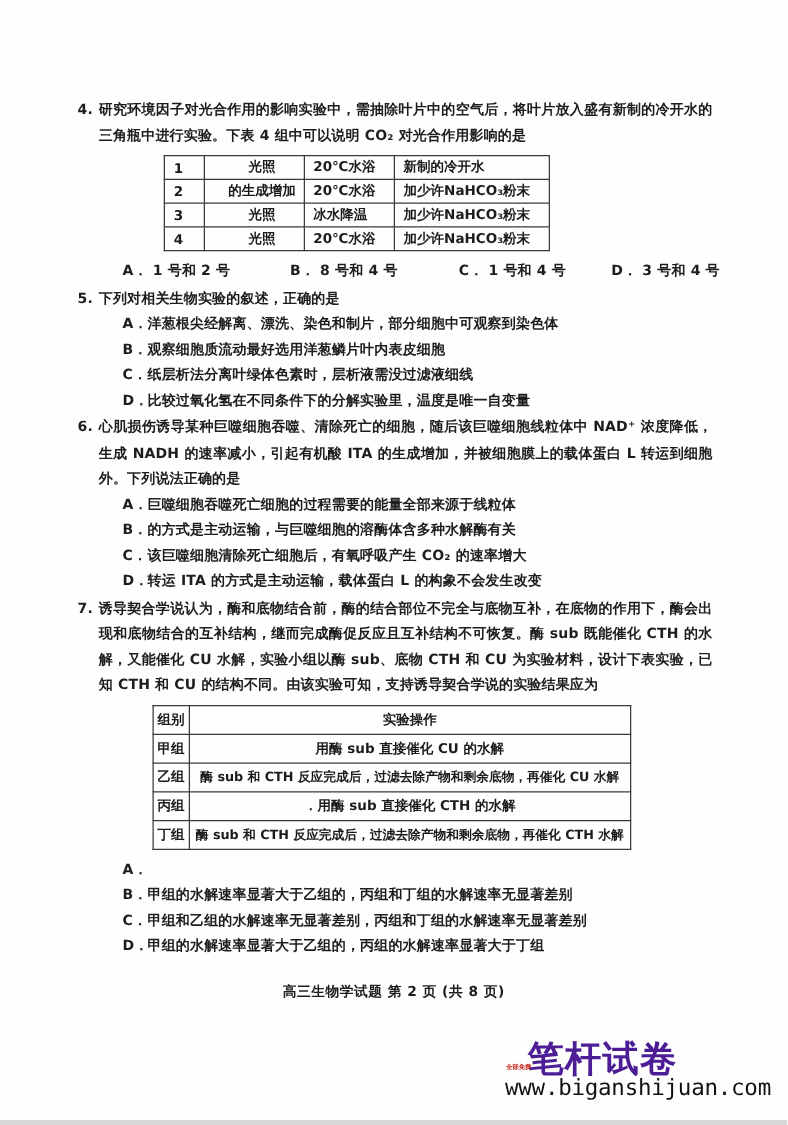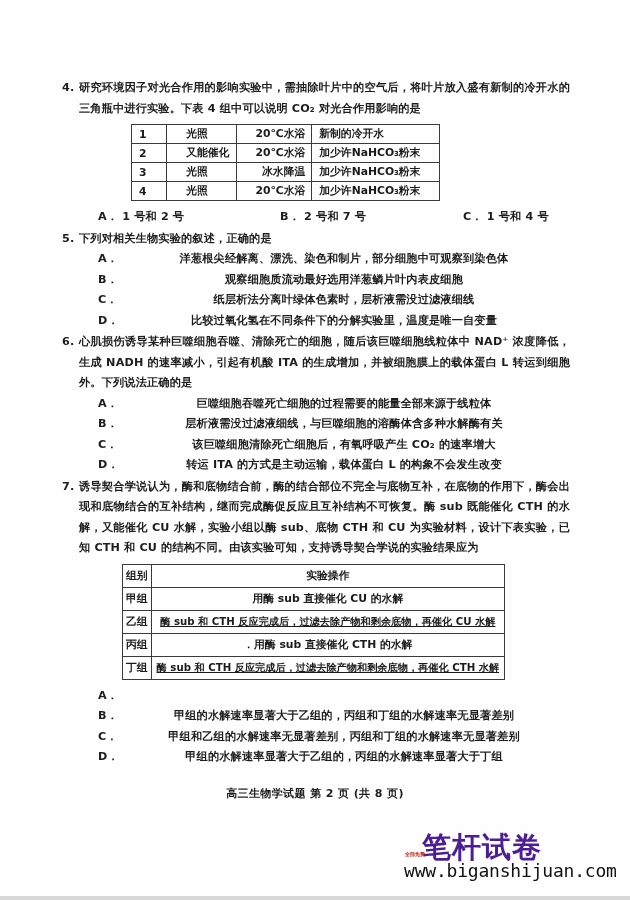--- a/index.html
+++ b/index.html
@@ -43,32 +43,31 @@
   .opt {
     display: flex;
     font-size: 11.2px;
     line-height: 20.5px;
     color: #1d1d1d;
     font-weight: 600;
     padding-left: 36px;
     letter-spacing: 0.15px;
   }
   .opt-lbl { flex: 0 0 auto; width: 20px; }
-  .opt-txt { flex: 1 1 auto; text-align: center; }
+  .opt-txt { flex: 1 1 auto; }
 
   
   .opts-inline {
     display: flex;
     font-size: 11.2px;
     line-height: 20.5px;
     color: #1d1d1d;
     font-weight: 600;
     padding-left: 36px;
     letter-spacing: 0.15px;
-    gap: 48px;
   }
   .opts-inline .oi { flex: 0 0 auto; }
   .opts-inline .oi:nth-child(1) { width: 134px; }
   .opts-inline .oi:nth-child(2) { width: 135px; }
   .opts-inline .oi:nth-child(3) { width: 122px; }
 
   
   .tbl-wrap { margin: 5px 0 6px 0; }
   table.exam {
     border-collapse: collapse;
@@ -79,30 +78,30 @@
   table.exam td {
     border: 1px solid #3a3a3a;
     padding: 2px 6px;
     height: 19px;
     vertical-align: middle;
     white-space: nowrap;
   }
   
   #tbl4 { margin-left: 69px; width: 309px; }
   #tbl4 td.c0 { width: 35px; text-align: left; padding-left: 7px; }
-  #tbl4 td.c1 { width: 48px; text-align: left; padding-left: 19px; }
-  #tbl4 td.c2 { width: 75px; text-align: right; padding-left: 7px; }
+  #tbl4 td.c1 { width: 48px; text-align: center; padding-left: 19px; }
+  #tbl4 td.c2 { width: 75px; text-align: left; padding-left: 7px; }
   #tbl4 td.c3 { width: 127px; text-align: left; padding-left: 7px; }
 
   
   #tbl7 { margin-left: 60px; width: 314px; }
   #tbl7 td { height: 23px; }
   #tbl7 td.g { width: 33px; text-align: center; padding: 2px 3px; }
   #tbl7 td.op { width: 355px; text-align: center; padding: 2px 5px; }
-  #tbl7 td.op.wide { font-size: 10.2px; text-decoration: underline; }
+  #tbl7 td.op.wide { font-size: 10.2px; }
 
   
   .footer {
     position: absolute;
     left: 0; top: 786px;
     width: 630px;
     text-align: center;
     font-size: 11px;
     font-weight: 600;
     color: #1d1d1d;
@@ -165,21 +164,21 @@
         <table class="exam" id="tbl4">
           <tbody>
               <tr>
             <td class="c0">1</td>
             <td class="c1">光照</td>
             <td class="c2">20℃水浴</td>
             <td class="c3">新制的冷开水</td>
           </tr>
           <tr>
             <td class="c0">2</td>
-            <td class="c1">又能催化</td>
+            <td class="c1">的生成增加</td>
             <td class="c2">20℃水浴</td>
             <td class="c3">加少许NaHCO₃粉末</td>
           </tr>
           <tr>
             <td class="c0">3</td>
             <td class="c1">光照</td>
             <td class="c2">冰水降温</td>
             <td class="c3">加少许NaHCO₃粉末</td>
           </tr>
           <tr>
@@ -187,21 +186,21 @@
             <td class="c1">光照</td>
             <td class="c2">20℃水浴</td>
             <td class="c3">加少许NaHCO₃粉末</td>
           </tr>
         </tbody>
           </table>
       </div>
 
       <div class="opts-inline">
         <span class="oi">A． 1 号和 2 号</span>
-        <span class="oi">B． 2 号和 7 号</span>
+        <span class="oi">B． 8 号和 4 号</span>
         <span class="oi">C． 1 号和 4 号</span>
         <span class="oi">D． 3 号和 4 号</span>
       </div>
     </div>
 
     <div class="q">
       <div class="q-stem">
         <span class="q-num">5.</span>
         <span class="q-body">下列对相关生物实验的叙述，正确的是</span>
       </div>
@@ -230,21 +229,21 @@
         <span class="q-num">6.</span>
         <span class="q-body">心肌损伤诱导某种巨噬细胞吞噬、清除死亡的细胞，随后该巨噬细胞线粒体中 NAD⁺ 浓度降低，生成 NADH 的速率减小，引起有机酸 ITA 的生成增加，并被细胞膜上的载体蛋白 L 转运到细胞外。下列说法正确的是</span>
       </div>
       <div class="opts">
         <div class="opt">
           <span class="opt-lbl">A．</span>
           <span class="opt-txt">巨噬细胞吞噬死亡细胞的过程需要的能量全部来源于线粒体</span>
         </div>
         <div class="opt">
           <span class="opt-lbl">B．</span>
-          <span class="opt-txt">层析液需没过滤液细线，与巨噬细胞的溶酶体含多种水解酶有关</span>
+          <span class="opt-txt">的方式是主动运输，与巨噬细胞的溶酶体含多种水解酶有关</span>
         </div>
         <div class="opt">
           <span class="opt-lbl">C．</span>
           <span class="opt-txt">该巨噬细胞清除死亡细胞后，有氧呼吸产生 CO₂ 的速率增大</span>
         </div>
         <div class="opt">
           <span class="opt-lbl">D．</span>
           <span class="opt-txt">转运 ITA 的方式是主动运输，载体蛋白 L 的构象不会发生改变</span>
         </div>
       </div>

